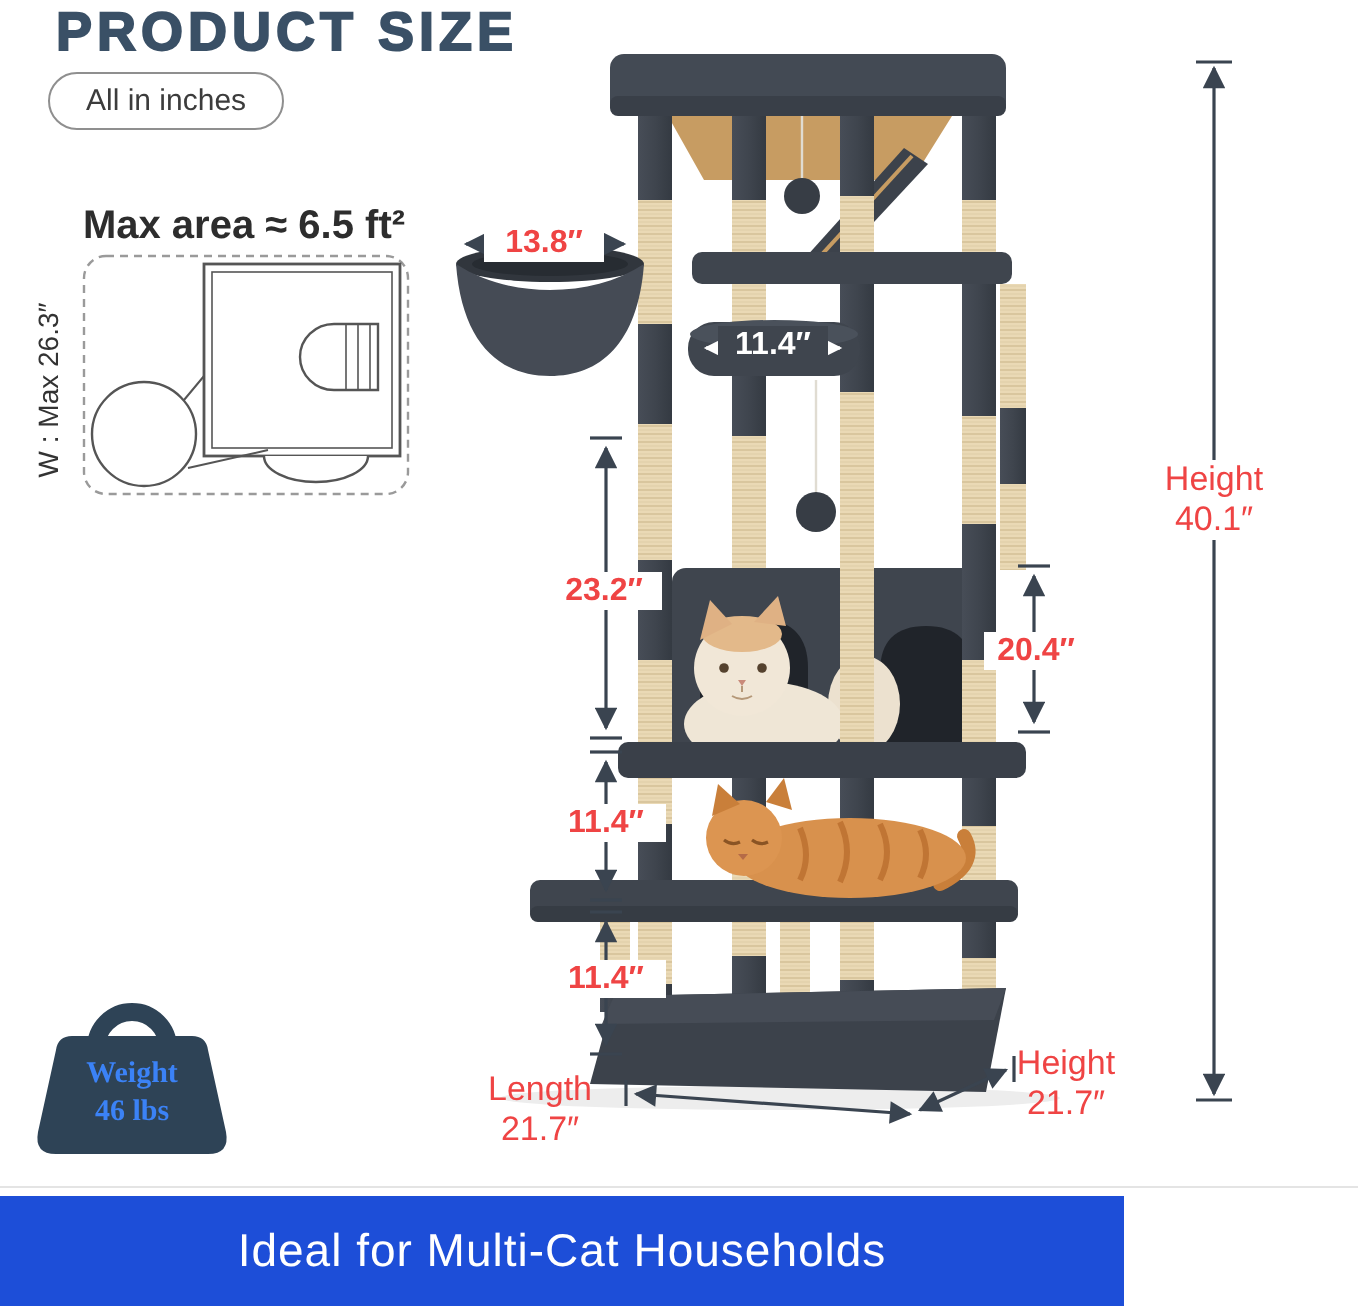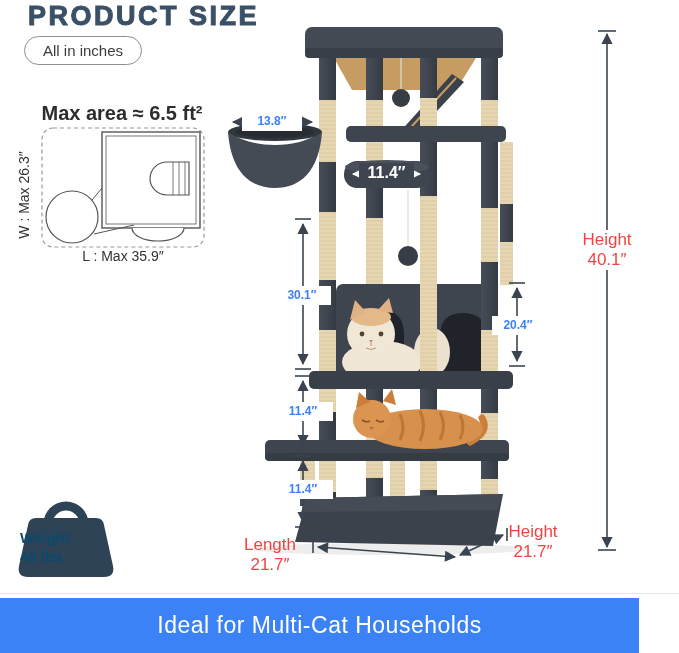--- a/index.html
+++ b/index.html
@@ -10,38 +10,38 @@
   .title{left:28px;top:1px;font-size:27px;font-weight:bold;letter-spacing:2.5px;
          color:#3a5066;-webkit-text-stroke:1px #3a5066;}
   .pill{left:24px;top:36px;padding:5px 18px;border:1.6px solid #8f8f8f;border-radius:20px;
         font-size:15px;color:#3c3c3c;background:#fff;}
   
   .fp-title{left:36px;top:102px;width:172px;text-align:center;font-size:20px;font-weight:bold;color:#2d2d2d;}
   .fp-w{left:-29px;top:185px;width:110px;height:20px;text-align:center;font-size:14px;color:#333;
         transform:rotate(-90deg);}
   .fp-l{left:58px;top:248px;width:130px;text-align:center;font-size:14px;color:#333;}
   
-  .dim{font-size:12px;font-weight:bold;color:#3b82f6;background:#fff;text-align:center;line-height:19px;}
+  .dim{font-size:16px;font-weight:bold;color:#ef4444;background:#fff;text-align:center;line-height:19px;}
   .d138{left:242px;top:112px;width:60px;}
   .d232{left:273px;top:286px;width:58px;}
   .d118{left:492px;top:316px;width:52px;}
   .d114a{left:273px;top:402px;width:60px;}
   .d114b{left:273px;top:480px;width:60px;}
   .dperch{left:359px;top:163px;width:55px;font-size:16px;font-weight:bold;color:#fff;
           background:#3f454e;text-align:center;line-height:19px;}
   .axis{font-size:17px;color:#ef4444;text-align:center;line-height:20px;background:#fff;}
   .dheight{left:574px;top:230px;width:66px;}
   .dlength{left:230px;top:535px;width:80px;background:transparent;}
   .dwidth{left:502px;top:522px;width:62px;background:transparent;}
   
-  .w-text{left:20px;top:528px;width:92px;color:#0c4a6e;font-size:15px;
-          font-weight:bold;line-height:19px;}
+  .w-text{left:20px;top:528px;width:92px;text-align:center;color:#3b82f6;font-size:15px;
+          font-weight:bold;line-height:19px;font-family:Liberation Serif, serif;}
   
   .divider{left:0;top:593px;width:679px;height:1px;background:#d8d8d8;opacity:.7;}
-  .banner{left:0;top:598px;width:639px;height:55px;background:#3b82f6;display:flex;
+  .banner{left:0;top:598px;width:562px;height:55px;background:#1d4ed8;display:flex;
           align-items:center;justify-content:center;}
   .banner-text{color:#fff;font-size:23px;letter-spacing:.5px;}
   svg{display:block;}
 </style>
 </head>
 <body>
 
 <div class="canvas">
 
   <svg class="abs" style="left:0;top:0;" width="679" height="653" viewBox="0 0 679 653" aria-hidden="true">
@@ -205,25 +205,24 @@
       <line x1="460" y1="555" x2="503" y2="535" marker-start="url(#mD)" marker-end="url(#mD)"></line>
       <line x1="507" y1="528" x2="507" y2="541"></line>
     </g>
   </svg>
 
   <div class="abs pill">All in inches</div>
   <div class="abs title">PRODUCT SIZE</div>
 
   <div class="abs fp-title">Max area ≈ 6.5 ft²</div>
   <div class="abs fp-w">W : Max 26.3″</div>
-  <div class="abs fp-l">L : Max 35.9″</div>
 
   <div class="abs dim d138">13.8″</div>
   <div class="abs dperch">11.4″</div>
-  <div class="abs dim d232">30.1″</div>
+  <div class="abs dim d232">23.2″</div>
   <div class="abs dim d118">20.4″</div>
   <div class="abs dim d114a">11.4″</div>
   <div class="abs dim d114b">11.4″</div>
 
   <div class="abs axis dheight">
     <div>Height</div>
     <div>40.1″</div>
   </div>
   <div class="abs axis dlength">
     <div>Length</div>

